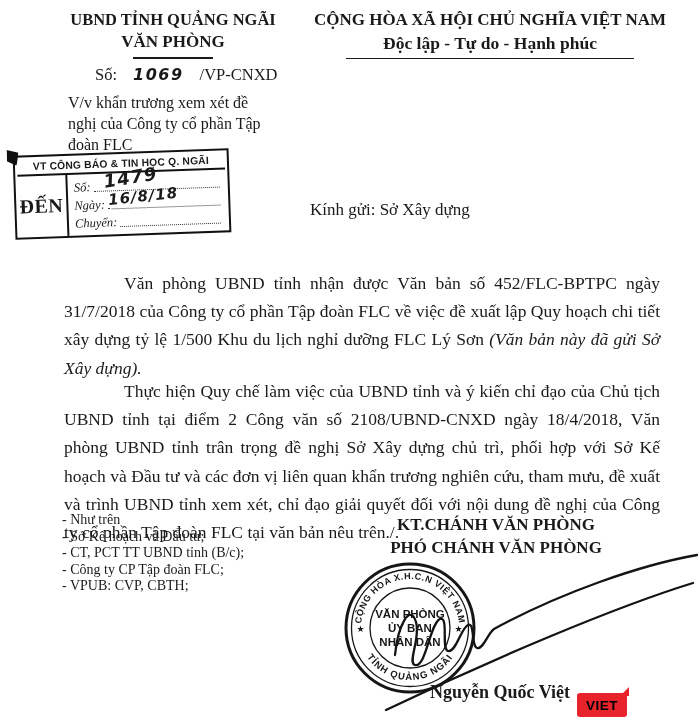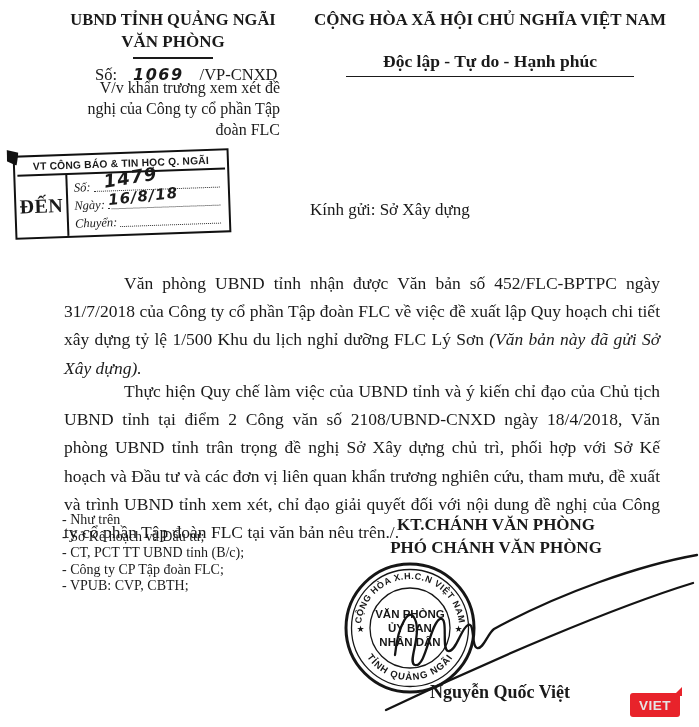--- a/index.html
+++ b/index.html
@@ -9,32 +9,32 @@
   }
 
   
   .header-left { position:absolute; left:58px; top:10px; width:230px; text-align:center; font-weight:bold;font-family:Liberation Serif, serif; }
   .header-left .l1 { font-size:16.5px; }
   .header-left .l2 { font-size:17px; margin-top:2px; }
   .hr-left { width:80px; border-top:2px solid #1a1a1a; margin:5px auto 0; }
 
   .header-right { position:absolute; left:284px; top:10px; width:412px; text-align:center; font-weight:bold; }
   .header-right .l1 { font-size:17px; }
-  .header-right .l2 { font-size:17.5px; margin-top:21px; }
+  .header-right .l2 { font-size:17.5px; margin-top:3px; }
   .hr-right { width:288px; border-top:1.6px solid #1a1a1a; margin:4px auto 0; }
 
   
   .doc-number { position:absolute; left:95px; top:65px; font-size:16.5px; }
   .hand { font-family:"DejaVu Sans",sans-serif; font-style:italic; font-weight:bold; }
   .doc-number .hand { font-size:16px; letter-spacing:1.5px; margin:0 16px; }
   .date-line { position:absolute; left:336px; top:66px; width:348px; text-align:center; font-style:italic; font-size:16.5px; }
   .date-line .hand { font-size:17px; letter-spacing:1px; margin:0 5px; }
 
   
-  .subject { position:absolute; left:68px; top:77px; width:212px; text-align:right; font-size:16px; line-height:21px; }
+  .subject { position:absolute; left:68px; top:92px; width:212px; text-align:left; font-size:16px; line-height:21px; }
 
   
   .arrival-stamp { position:absolute; left:14px; top:152px; width:212px; border:2px solid #111; transform:rotate(-2deg); }
   .arrival-stamp::before { content:""; position:absolute; left:-8px; top:-8px; width:12px; height:16px; background:#111;
     clip-path:polygon(0 0,100% 20%,80% 100%,0 70%); }
   .stamp-band { border-bottom:2px solid #111; font-family:"Liberation Sans",sans-serif; font-weight:bold;
     font-size:10.5px; text-align:center; padding:3px 0 2px; letter-spacing:0.2px; transform:scaleX(0.98); }
   .stamp-main { display:flex; }
   .stamp-den { width:50px; border-right:2px solid #111; display:flex; align-items:center; justify-content:center;
     font-size:20px; font-weight:bold; letter-spacing:0.5px; }
@@ -58,22 +58,22 @@
   .recipient-item { font-size:14px; line-height:16.6px; }
 
   
   .sig-titles { position:absolute; left:346px; top:514px; width:300px; text-align:center; font-weight:bold;
     font-size:17px; line-height:22.5px; }
   .seal-svg { position:absolute; left:342px; top:560px; }
   .sign-svg { position:absolute; left:340px; top:535px; }
   .signer { position:absolute; left:395px; top:682px; width:210px; text-align:center; font-weight:bold; font-size:18px; }
 
   
-  .viet-badge { position:absolute; left:630px; top:693px; width:50px; height:24px; background:#e8232b;
-    border-radius:3px; color:#e5e5e5; font-family:"Liberation Sans",sans-serif; font-weight:bold; font-size:13.5px;
+  .viet-badge { position:absolute; left:577px; top:693px; width:50px; height:24px; background:#e8232b;
+    border-radius:3px; color:#000000; font-family:"Liberation Sans",sans-serif; font-weight:bold; font-size:13.5px;
     display:flex; align-items:center; justify-content:center; letter-spacing:0.5px; }
   .viet-badge::after { content:""; position:absolute; right:-2px; top:-6px; width:9px; height:9px; background:#e8232b;
     clip-path:polygon(0 100%,100% 0,100% 100%); }
 </style>
 </head>
 <body>
 
 <div class="page">
 
   <div class="header-left">

